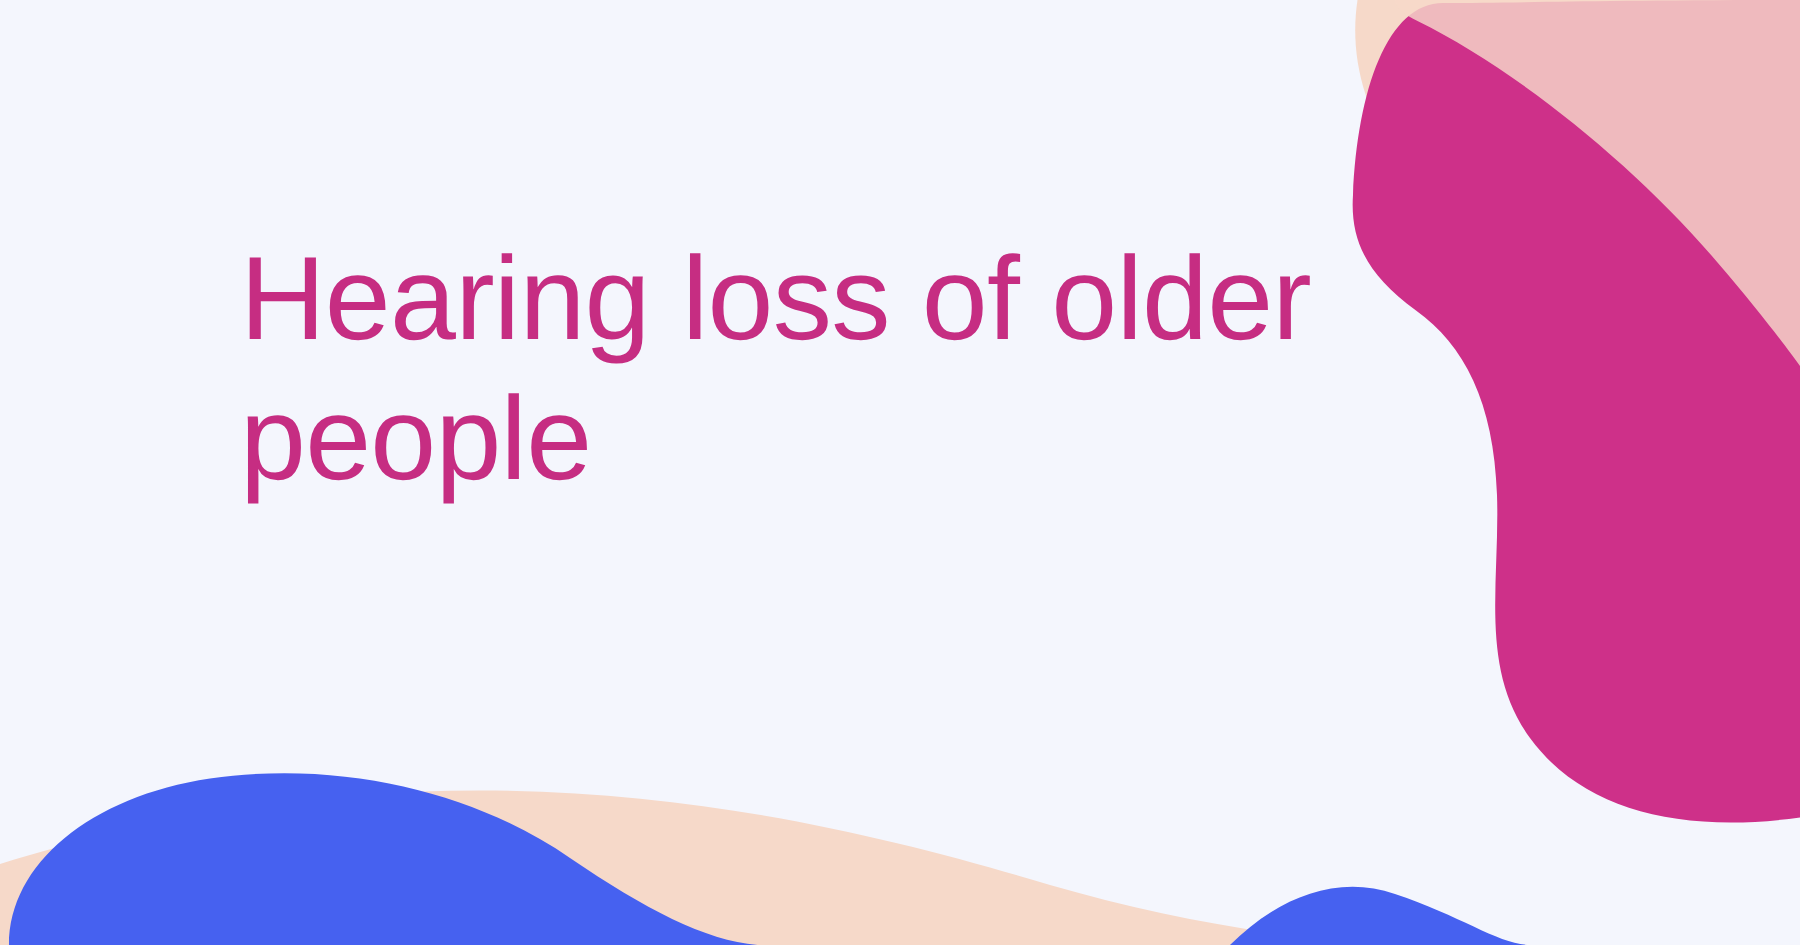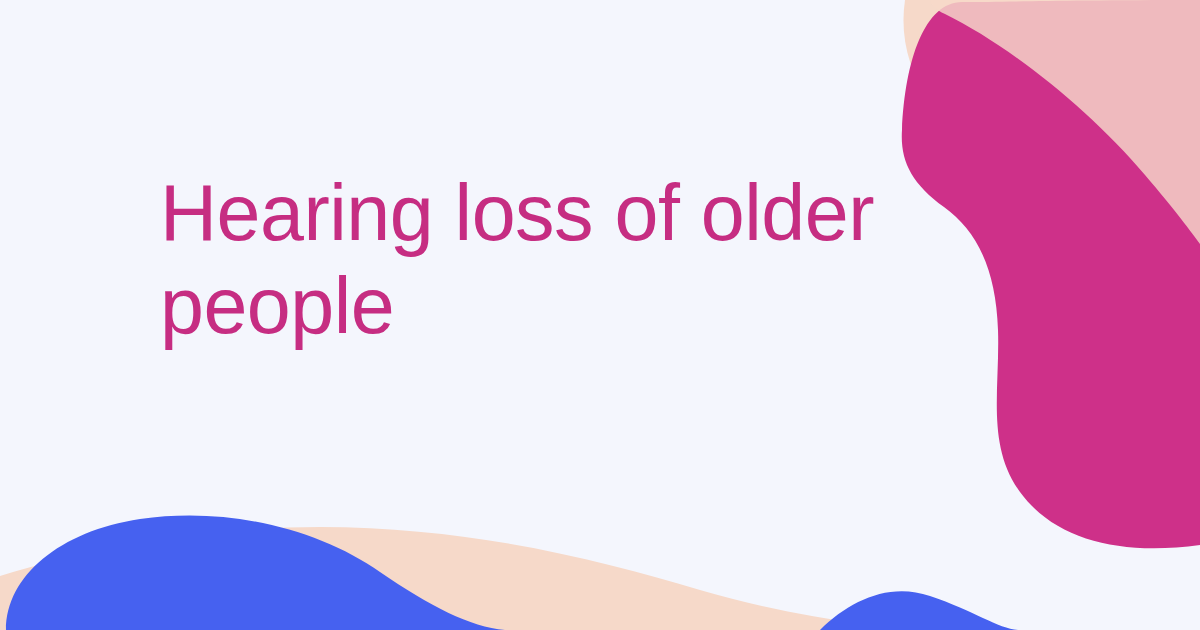--- a/index.html
+++ b/index.html
@@ -28,21 +28,21 @@
     inset: 0;
     width: 1200px;
     height: 630px;
     display: block;
   }
 
   
   #headline {
     position: absolute;
     left: 160px;
-    top: 166px;
+    top: 152px;
     width: 760px;
     margin: 0;
     z-index: 5;
     color: #c62d82;
     font-family: "Liberation Sans", sans-serif;
     font-size: 79px;
     font-weight: 300;
     line-height: 93px;
     letter-spacing: -0.5px;
     white-space: normal;

